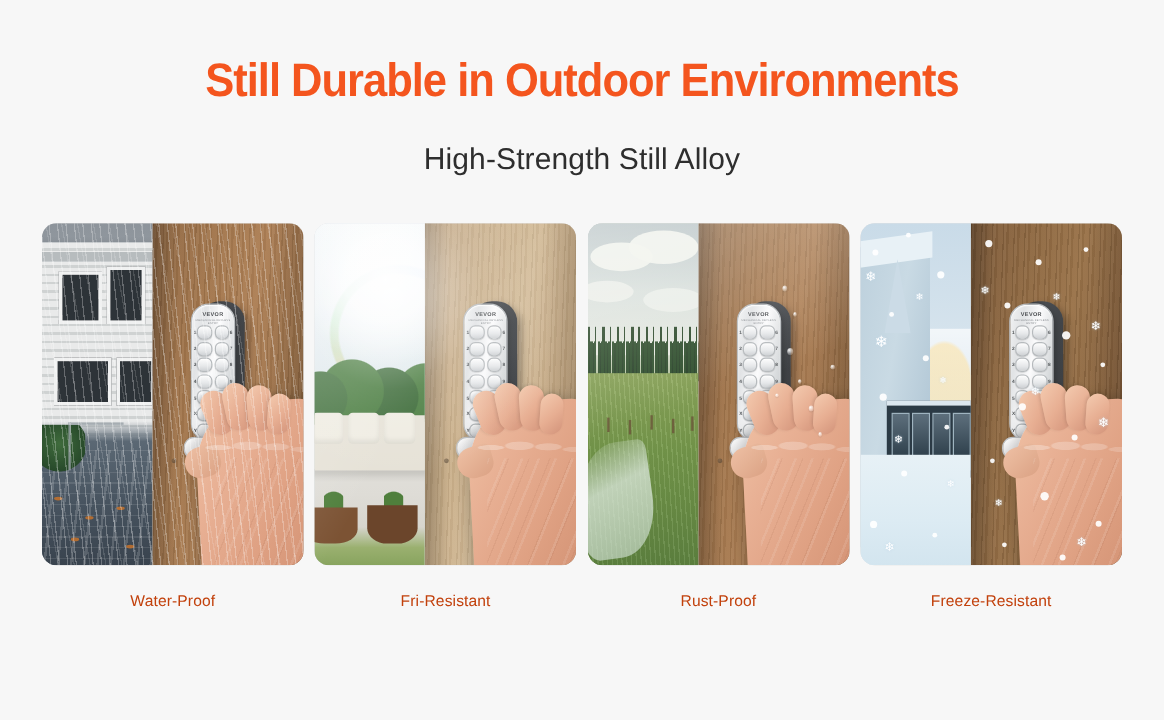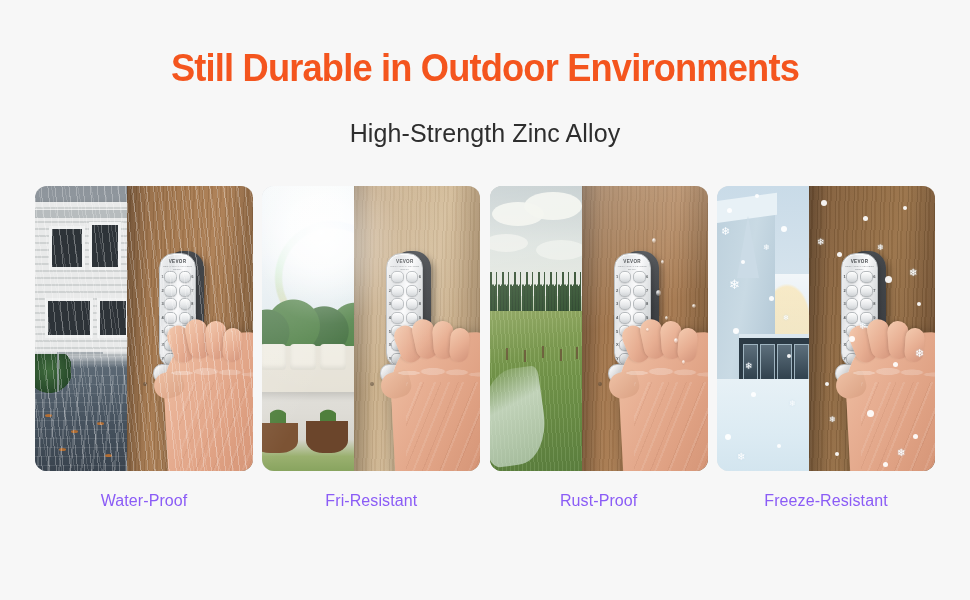--- a/index.html
+++ b/index.html
@@ -62,23 +62,23 @@
   .panel-figure {
     width: 218px;
     height: 285px;
     border-radius: 12px;
     overflow: hidden;
     position: relative;
     background: #dcdcdc;
   }
   .panel-caption {
     margin-top: 20px;
-    font-size: 16px;
+    font-size: 13px;
     line-height: 20px;
-    color: #8b5cf6;
+    color: #c2410c;
     text-align: center;
     letter-spacing: 0.1px;
   }
 
   
   .scene {
     position: absolute;
     left: 0; top: 0;
     width: 92px;
     height: 100%;
@@ -560,21 +560,21 @@
     border-radius: 50%;
     background: #ffffff;
     opacity: .92;
   }
 </style>
 </head>
 <body>
 
 <div class="page-title">Still Durable in Outdoor Environments</div>
 
-<div class="page-subtitle">High-Strength Zinc Alloy</div>
+<div class="page-subtitle">High-Strength Still Alloy</div>
 
 <div class="panels">
 
   <div class="panel">
     <div class="panel-figure">
 
       <div class="scene scene-rain">
         <div class="rain-house">
           <div class="rain-eave"></div>
           <div class="rain-win a"></div>

